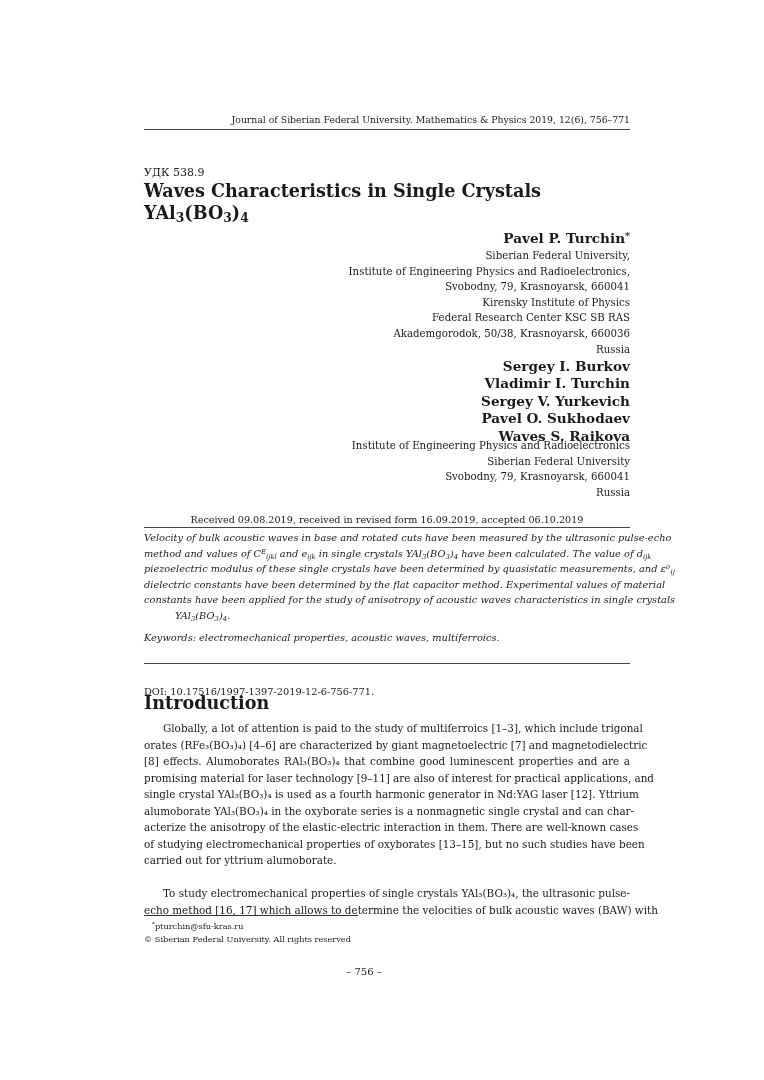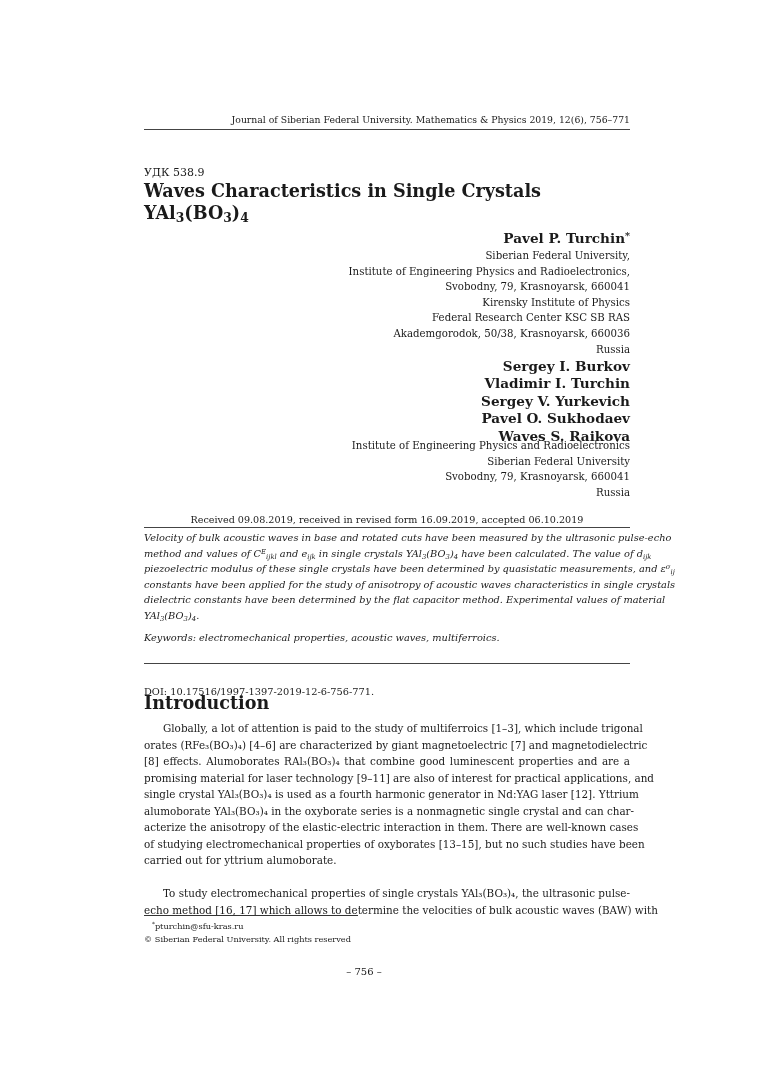--- a/index.html
+++ b/index.html
@@ -67,23 +67,23 @@
   <div>Russia</div>
 </div>
 
 <div class="abs received">Received 09.08.2019, received in revised form 16.09.2019, accepted 06.10.2019</div>
 <div class="abs rule-mid"></div>
 
 <div class="abs abstract">
   <span class="line">Velocity of bulk acoustic waves in base and rotated cuts have been measured by the ultrasonic pulse-echo</span>
   <span class="line"><span>method and values of </span><span>C</span><sup>E</sup><sub>ijkl</sub><span> and </span><span>e</span><sub>ijk</sub><span> in single crystals YAl</span><sub>3</sub><span>(BO</span><sub>3</sub><span>)</span><sub>4</sub><span> have been calculated. The value of </span><span>d</span><sub>ijk</sub></span>
   <span class="line"><span>piezoelectric modulus of these single crystals have been determined by quasistatic measurements, and </span><span>ε</span><sup>σ</sup><sub>ij</sub></span>
+  <span class="line">dielectric constants have been determined by the flat capacitor method. Experimental values of material</span>
   <span class="line">constants have been applied for the study of anisotropy of acoustic waves characteristics in single crystals</span>
-  <span class="line">dielectric constants have been determined by the flat capacitor method. Experimental values of material</span>
-  <span class="line" style="text-align-last:left;"><span>YAl</span><sub>3</sub><span>(BO</span><sub>3</sub><span>)</span><sub>4</sub><span>.</span></span>
+  <span class="line" style="text-align-last:left;margin-left:31px;"><span>YAl</span><sub>3</sub><span>(BO</span><sub>3</sub><span>)</span><sub>4</sub><span>.</span></span>
 </div>
 
 <div class="abs keywords">Keywords: electromechanical properties, acoustic waves, multiferroics.</div>
 <div class="abs doi">DOI: 10.17516/1997-1397-2019-12-6-756-771.</div>
 <div class="abs rule-bot"></div>
 
 <div class="abs section">Introduction</div>
 
 <div class="abs para" style="top:720px;">
   <span class="line indent">Globally, a lot of attention is paid to the study of multiferroics [1–3], which include trigonal</span>

